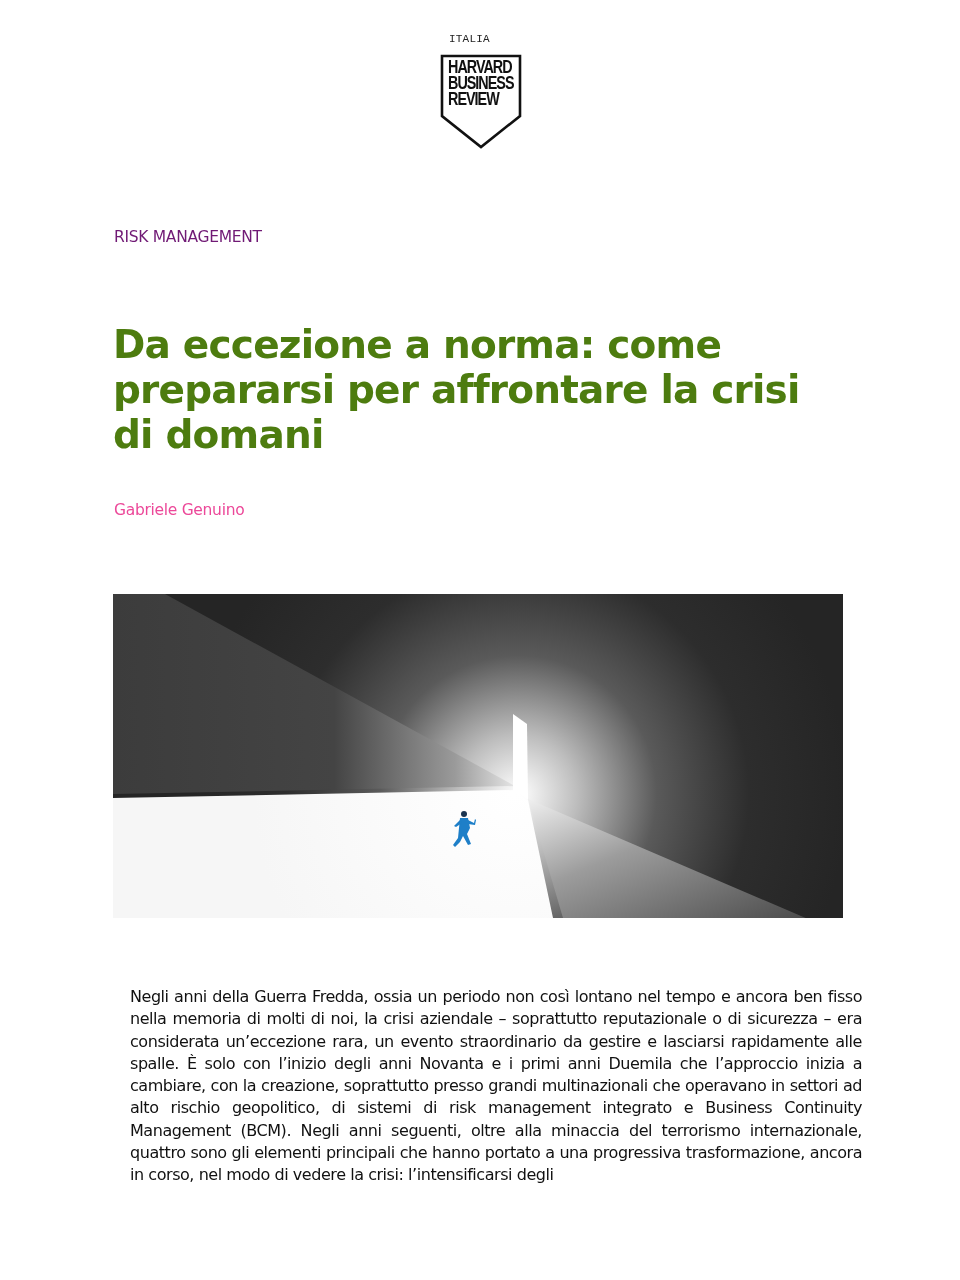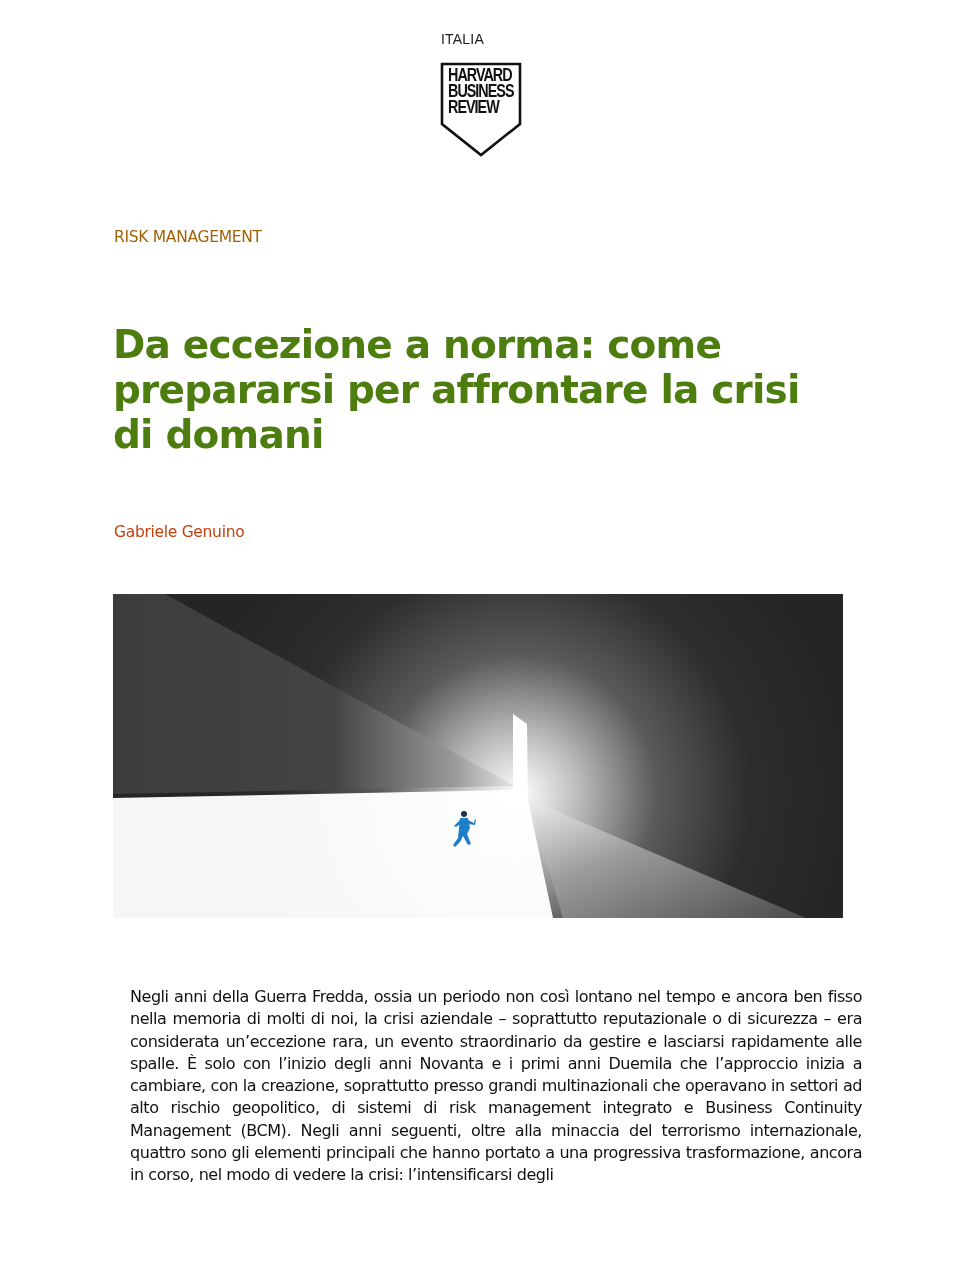--- a/index.html
+++ b/index.html
@@ -1,25 +1,25 @@
 <!DOCTYPE html>
 <html><head>
   <meta charset="utf-8">
   <style>
     html, body { margin: 0; padding: 0; background: #ffffff; }
     body { width: 960px; height: 1280px; position: relative; overflow: hidden; color: #111; }
     .logo { position: absolute; left: 440px; top: 34px; width: 84px; }
-    .logo-edition { font-family: Liberation Sans, sans-serif; font-size: 14px; color: #222; letter-spacing: 0.2px; margin-left: 1px; line-height: 10px; }
-    .logo-shield { position: relative; width: 60px; height: 96px; margin-top: 18px; }
+    .logo-edition { font-family: Liberation Mono, monospace; font-size: 11px; color: #222; letter-spacing: 0.2px; margin-left: 9px; line-height: 10px; }
+    .logo-shield { position: relative; width: 60px; height: 96px; margin-top: 10px; }
     .logo-shield svg { position: absolute; left: 0; top: 0; }
     .logo-text { position: absolute; left: 8px; top: 5px; font-family: "Liberation Sans", sans-serif; font-weight: bold; font-size: 17.5px; line-height: 16px; color: #111; letter-spacing: -1.2px; transform: scaleX(0.82); transform-origin: left top; }
     .logo-text div { white-space: nowrap; }
-    .section-label { position: absolute; left: 114px; top: 228px; font-family: "DejaVu Sans", sans-serif; font-size: 15.5px; color: #a16207; letter-spacing: -0.3px; }
+    .section-label { position: absolute; left: 114px; top: 228px; font-family: "DejaVu Sans", sans-serif; font-size: 15.5px; color: #701a75; letter-spacing: -0.3px; }
     .title { position: absolute; left: 113px; top: 322px; width: 730px; font-family: "DejaVu Sans", sans-serif; font-weight: bold; font-size: 39px; line-height: 45px; color: #4d7c0f; letter-spacing: -0.8px; margin: 0; }
-    .author { position: absolute; left: 114px; top: 523px; font-family: "DejaVu Sans", sans-serif; font-size: 15.5px; color: #c2410c; letter-spacing: -0.3px; }
+    .author { position: absolute; left: 114px; top: 501px; font-family: "DejaVu Sans", sans-serif; font-size: 15.5px; color: #ec4899; letter-spacing: -0.3px; }
     .hero { position: absolute; left: 113px; top: 594px; width: 730px; height: 324px; overflow: hidden; background: #2a2a2a; }
     .hero svg { display: block; }
     .body-text { position: absolute; left: 114px; top: 970px; width: 732px; font-family: "DejaVu Sans", sans-serif; font-size: 16px; line-height: 22.3px; color: #111; text-align: justify; letter-spacing: -0.45px; margin: 16px; }
   </style>
 </head>
 <body>
 
 <div class="logo">
   <div class="logo-edition">ITALIA</div>
   <div class="logo-shield">

